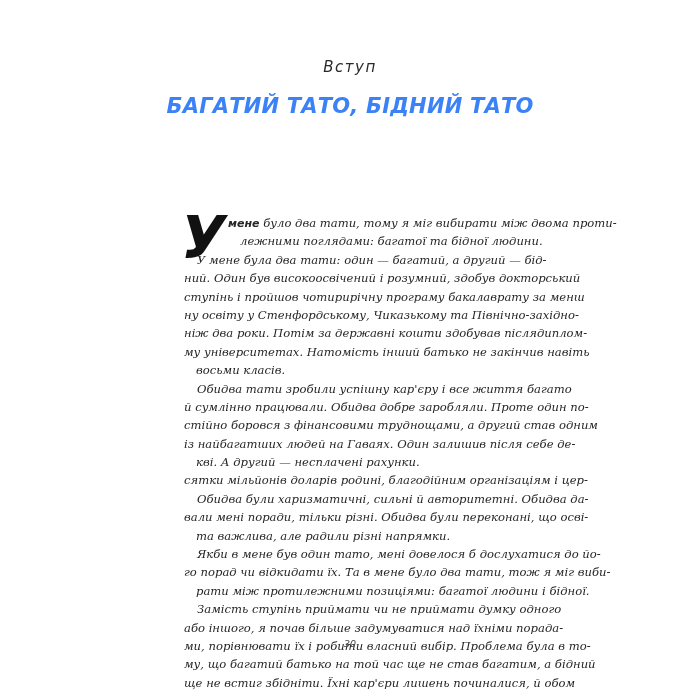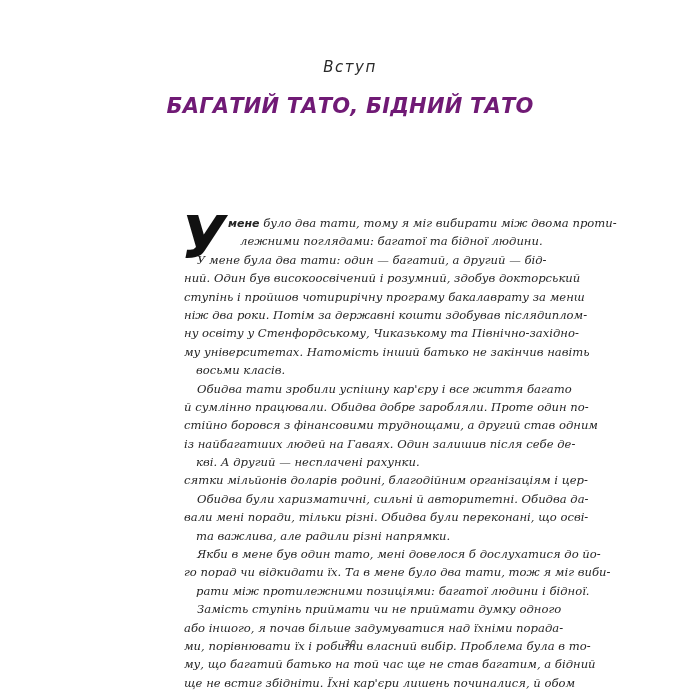--- a/index.html
+++ b/index.html
@@ -4,21 +4,21 @@
   <style>
     html, body { margin: 0; padding: 0; background: #ffffff; }
     body { width: 700px; height: 700px; position: relative; overflow: hidden; }
     .page { position: absolute; left: 0; top: 0; width: 700px; height: 700px; background: #ffffff; font-style: italic; }
     .section-label {
       position: absolute; left: 0; width: 700px; top: 58px; text-align: center;
       font-family: "DejaVu Sans", sans-serif; font-size: 15px; letter-spacing: 1.5px; color: #2a2a2a;
     }
     .chapter-title {
       position: absolute; left: 0; width: 700px; top: 94px; text-align: center;
-      font-family: "DejaVu Sans", sans-serif; font-weight: bold; font-size: 21px; color: #701a75;
+      font-family: "DejaVu Sans", sans-serif; font-weight: bold; font-size: 21px; color: #3b82f6;
       letter-spacing: 0.2px;
     }
     .body-text {
       position: absolute; left: 184px; top: 214px; width: 362px;
       font-family: "DejaVu Serif", serif; font-size: 11.6px; line-height: 18.4px; color: #262626;
     }
     .line { white-space: nowrap; height: 18.4px; text-align: justify; text-align-last: justify; }
     .line.last { text-align-last: left; margin-left: 12px; }
     .indent { padding-left: 13px; }
     .dropcap-block { position: relative; }
@@ -43,22 +43,22 @@
 
   <div class="body-text">
     <div class="dropcap-block">
       <span class="dropcap">У</span>
       <div class="line after-cap"><span class="bold-word">мене</span><span> було два тати, тому я міг вибирати між двома проти-</span></div>
       <div class="line after-cap last">лежними поглядами: багатої та бідної людини.</div>
     </div>
     <div class="line indent">У мене була два тати: один — багатий, а другий — бід-</div>
     <div class="line">ний. Один був високоосвічений і розумний, здобув докторський</div>
     <div class="line">ступінь і пройшов чотирирічну програму бакалаврату за менш</div>
+    <div class="line">ну освіту у Стенфордському, Чиказькому та Північно-західно-</div>
     <div class="line">ніж два роки. Потім за державні кошти здобував післядиплом-</div>
-    <div class="line">ну освіту у Стенфордському, Чиказькому та Північно-західно-</div>
     <div class="line">му університетах. Натомість інший батько не закінчив навіть</div>
     <div class="line last">восьми класів.</div>
     <div class="line indent">Обидва тати зробили успішну кар'єру і все життя багато</div>
     <div class="line">й сумлінно працювали. Обидва добре заробляли. Проте один по-</div>
     <div class="line">стійно боровся з фінансовими труднощами, а другий став одним</div>
     <div class="line">із найбагатших людей на Гаваях. Один залишив після себе де-</div>
     <div class="line last">кві. А другий — несплачені рахунки.</div>
     <div class="line">сятки мільйонів доларів родині, благодійним організаціям і цер-</div>
     <div class="line indent">Обидва були харизматичні, сильні й авторитетні. Обидва да-</div>
     <div class="line">вали мені поради, тільки різні. Обидва були переконані, що осві-</div>

